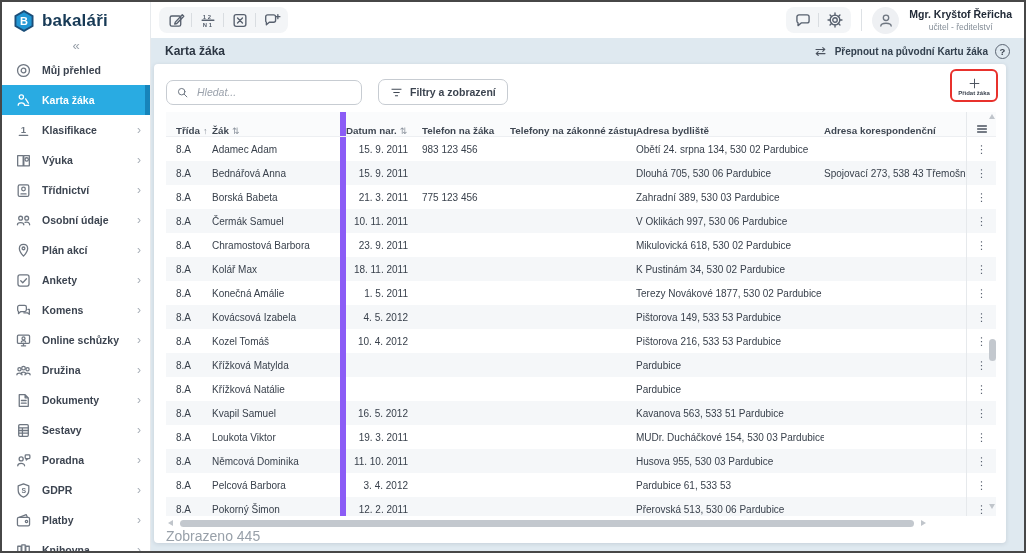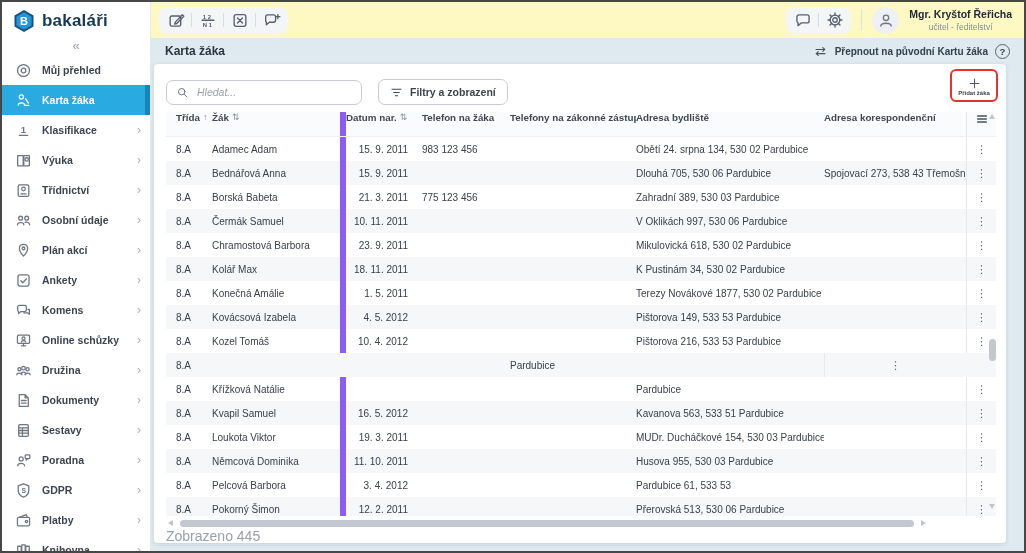--- a/index.html
+++ b/index.html
@@ -18,21 +18,21 @@
   .nav { flex:1; overflow:hidden; }
   .nav-item { height:30px; display:flex; align-items:center; padding:0 9px 0 12px; gap:10px; cursor:pointer; }
   .nav-item .ic { width:18px; height:18px; color:#6e7681; flex:none; display:flex; align-items:center; justify-content:center; }
   .nav-item .lbl { font-size:10.5px; font-weight:bold; color:#3c4450; flex:1; white-space:nowrap; }
   .nav-item .chev { color:#a8afb8; font-size:12px; line-height:1; }
   .nav-item.active { background:#29abe2; border-right:5px solid #1784ba; padding-right:4px; }
   .nav-item.active .lbl, .nav-item.active .ic { color:#fff; }
 
   
   .main { flex:1; display:flex; flex-direction:column; min-width:0; }
-  .topbar { height:36px; background:#fef9c3; display:flex; align-items:center; padding:0 12px 0 8px; }
+  .topbar { height:36px; background:#ffffff; display:flex; align-items:center; padding:0 12px 0 8px; }
   .icon-pill { background:#f3f5f7; border-radius:8px; display:flex; align-items:center; padding:2px 3px; }
   .tb-btn { width:27px; height:22px; display:flex; align-items:center; justify-content:center;
             color:#57606e; background:none; border:none; cursor:pointer; padding:0; }
   .tb-sep { width:1px; height:14px; background:#d9dde1; margin:0 2px; }
   .topbar-right { margin-left:auto; display:flex; align-items:center; gap:10px; }
   .v-div { width:1px; height:22px; background:#dde1e5; }
   .avatar { width:27px; height:27px; border-radius:50%; background:#eef0f3; display:flex;
             align-items:center; justify-content:center; color:#6e7681; }
   .user-block { display:flex; flex-direction:column; align-items:center; }
   .user-name { font-size:10.5px; font-weight:bold; color:#222b38; line-height:1.25; }
@@ -59,21 +59,21 @@
   .filters-btn { height:26px; border:1px solid #c7ccd2; border-radius:7px; background:#fff; display:flex;
                  align-items:center; gap:7px; padding:0 11px; font-size:10.5px; font-weight:bold; color:#3c4450;
                  font-family:inherit; cursor:pointer; }
   .add-btn { position:absolute; top:5px; right:8px; width:48px; height:33px; background:#fff;
              border:2px solid #e8312c; border-radius:6px; display:flex; flex-direction:column;
              align-items:center; justify-content:center; cursor:pointer; padding:1px 0 0; color:#4a525e; }
   .add-btn .albl { font-size:6px; font-weight:bold; color:#3c4450; white-space:nowrap; }
 
   .thead { display:grid; grid-template-columns:46px 134px 76px 88px 126px 188px 142px 30px;
            height:25px; min-height:25px; align-items:stretch; background:#fafbfc; border-bottom:1px solid #edeff2; }
-  .th { font-size:9.8px; font-weight:bold; color:#3f4752; display:flex; align-items:flex-start; gap:3px;
+  .th { font-size:9.8px; font-weight:bold; color:#3f4752; display:flex; align-items:flex-end; gap:3px;
         white-space:nowrap; overflow:hidden; }
   .th.sortable { cursor:pointer; }
   .sort { color:#8a929c; font-size:9px; font-weight:normal; }
   .tbody { flex:1; min-height:0; overflow:hidden; }
   .trow { display:grid; grid-template-columns:46px 134px 76px 88px 126px 188px 142px 30px;
           height:24px; align-items:stretch; cursor:pointer; }
   .trow:nth-child(even) { background:#f5f7f9; }
   .c { font-size:10px; color:#39414c; white-space:nowrap; overflow:hidden; display:flex; align-items:center; }
   .col-trida { padding-left:10px; }
   .col-zak { border-right:6px solid #8b5cf6; }
@@ -543,20 +543,21 @@
               <div class="c col-telefon"></div>
               <div class="c col-telefony"></div>
               <div class="c col-adresa">Pištorova 216, 533 53 Pardubice</div>
               <div class="c col-koresp"></div>
               <div class="c col-menu">
                 <button class="kebab">⋮</button>
               </div>
             </div>
             <div class="trow">
               <div class="c col-trida">8.A</div>
+              <div class="c col-zak">Křížková Matylda</div>
               <div class="c col-datum"></div>
               <div class="c col-telefon"></div>
               <div class="c col-telefony"></div>
               <div class="c col-adresa">Pardubice</div>
               <div class="c col-koresp"></div>
               <div class="c col-menu">
                 <button class="kebab">⋮</button>
               </div>
             </div>
             <div class="trow">

